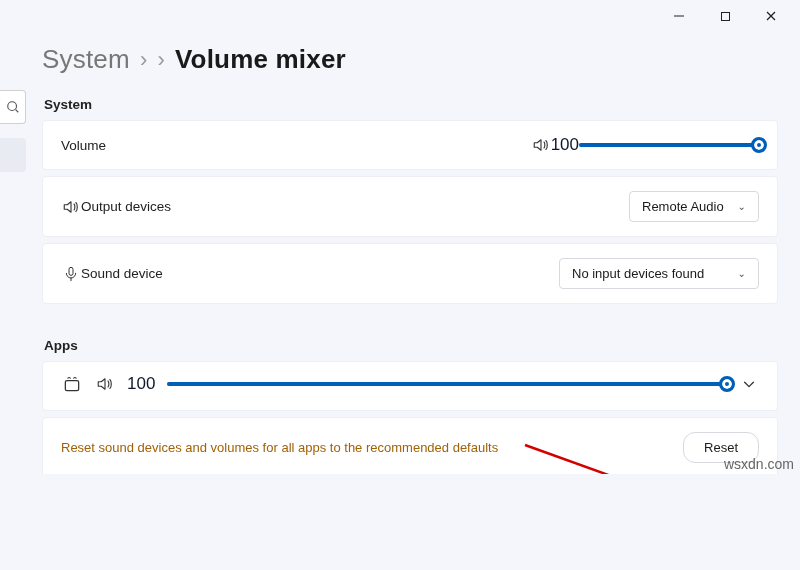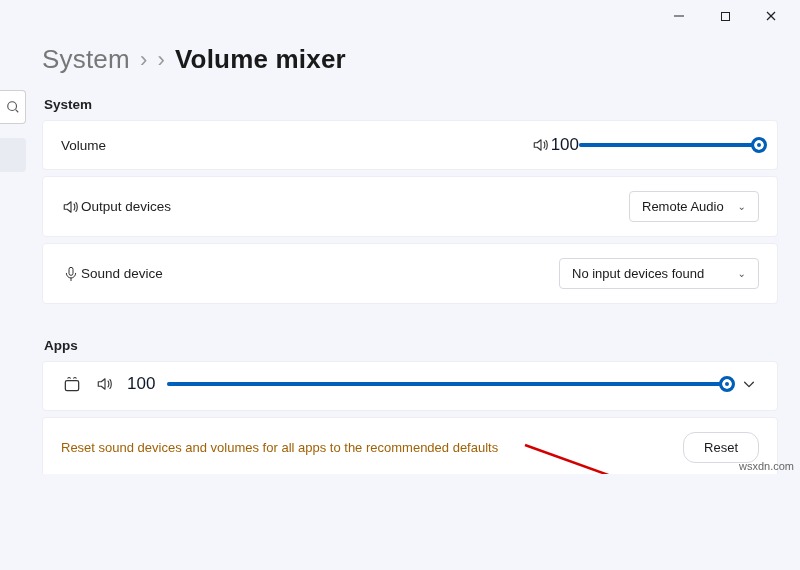--- a/index.html
+++ b/index.html
@@ -37,21 +37,21 @@
   
   .apps-body { padding:12px 18px 16px 18px; }
   .apps-title { font-size:13px; margin-bottom:6px; padding-left:34px;}
   .apps-inner { display:flex; align-items:center; gap:12px; }
   .apps-icon { width:22px; }
   .expand { width:20px; display:flex; align-items:center; justify-content:center; color:#444; }
   
   .reset-text { font-size:13px; color:#a16207; }
   .btn { border:1px solid #d7d9df; border-radius:12px; padding:7px 20px; font-size:13px; background:#fff; }
   
-  .wm { position:absolute; right:6px; bottom:2px; font-size:11px; color:#666; font-family: Arial,sans-serif; }
+  .wm { position:absolute; right:6px; bottom:2px; font-size:14px; color:#666; font-family: Arial,sans-serif; }
   
   .arrow { position:absolute; pointer-events:none; }
 </style>
 </head>
 <body>
 
 <div class="window">
 
   <div class="titlebar">
     <div class="win-btn">

